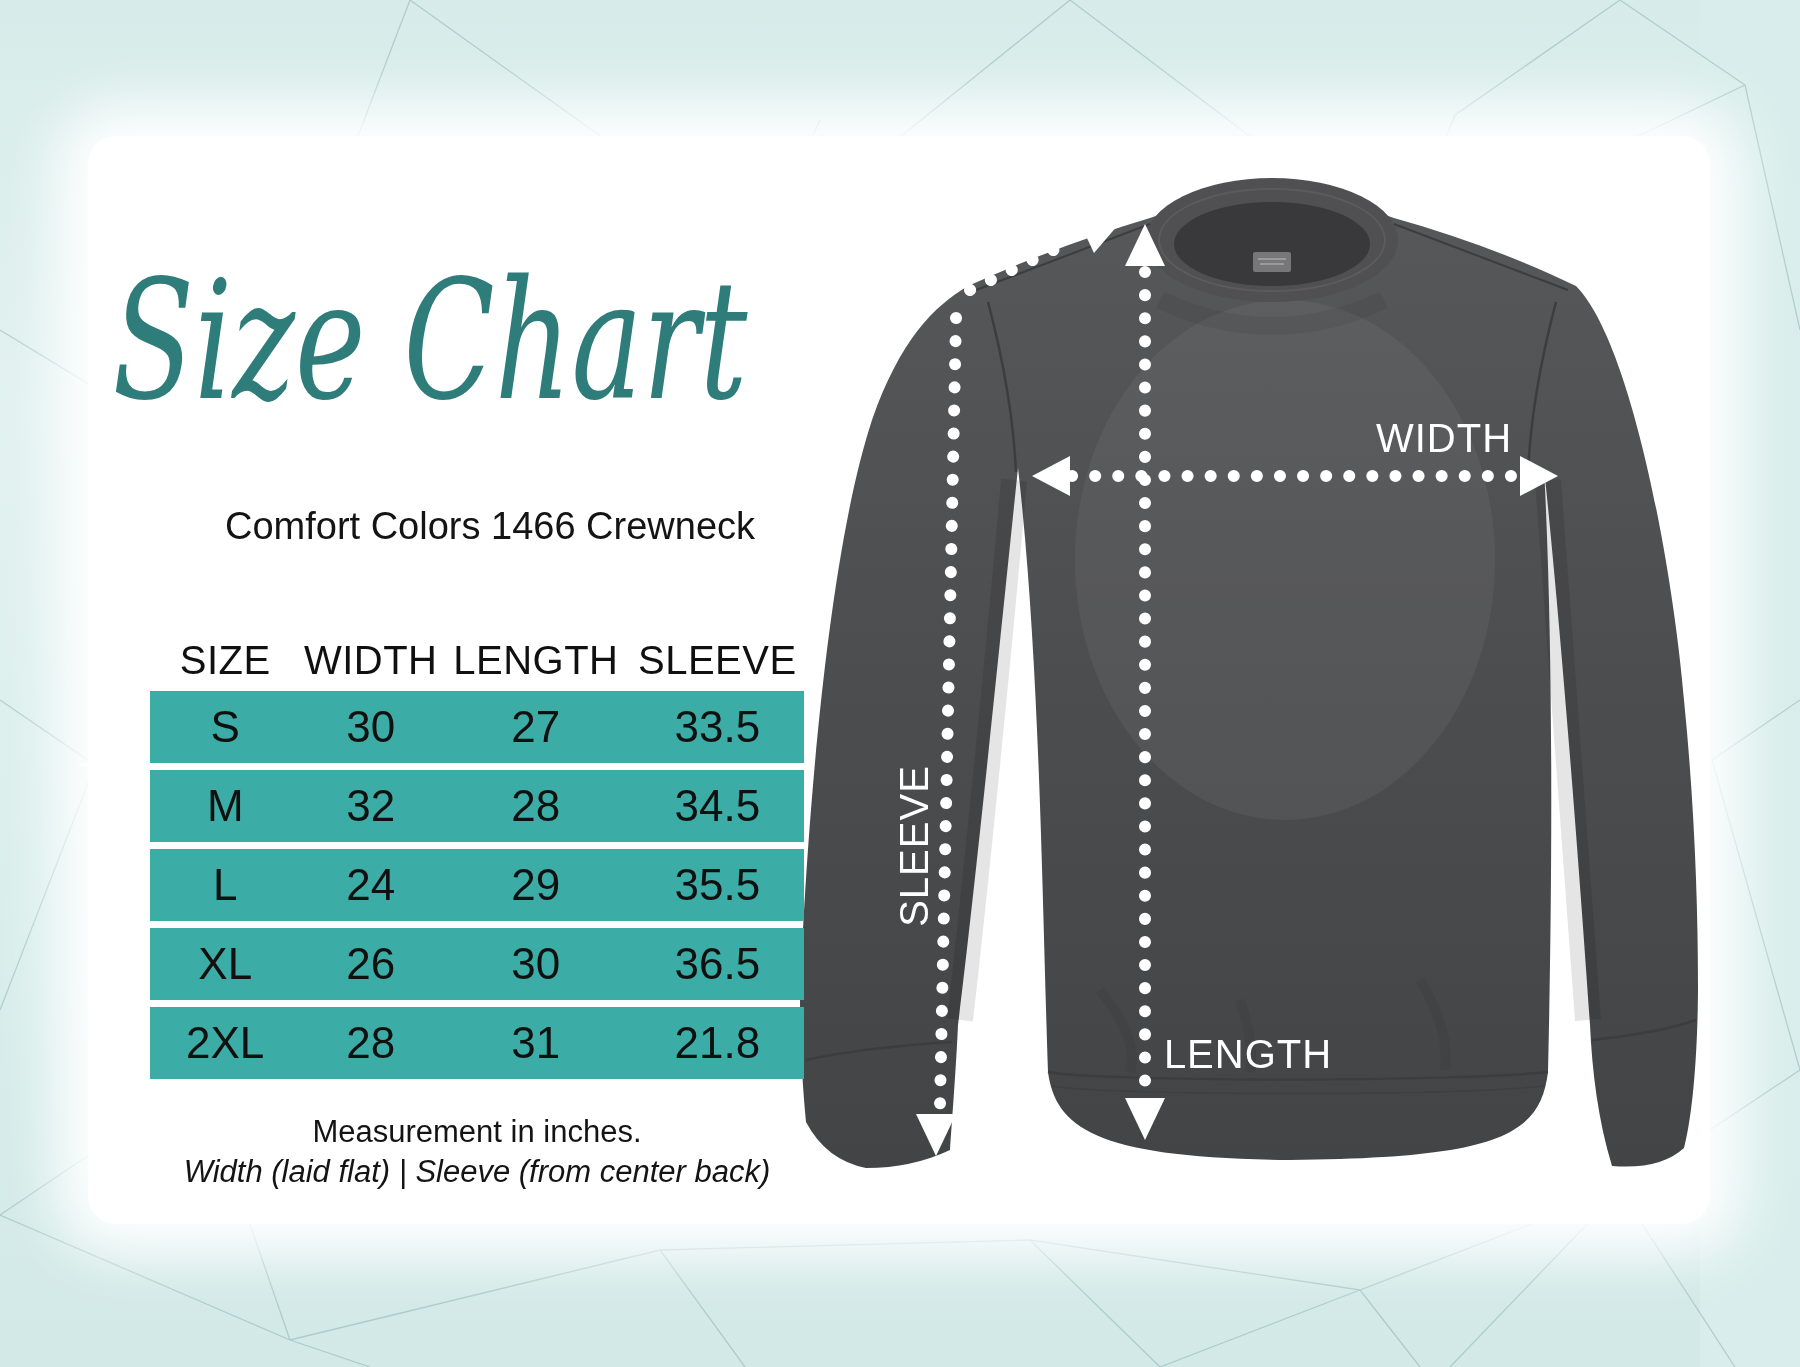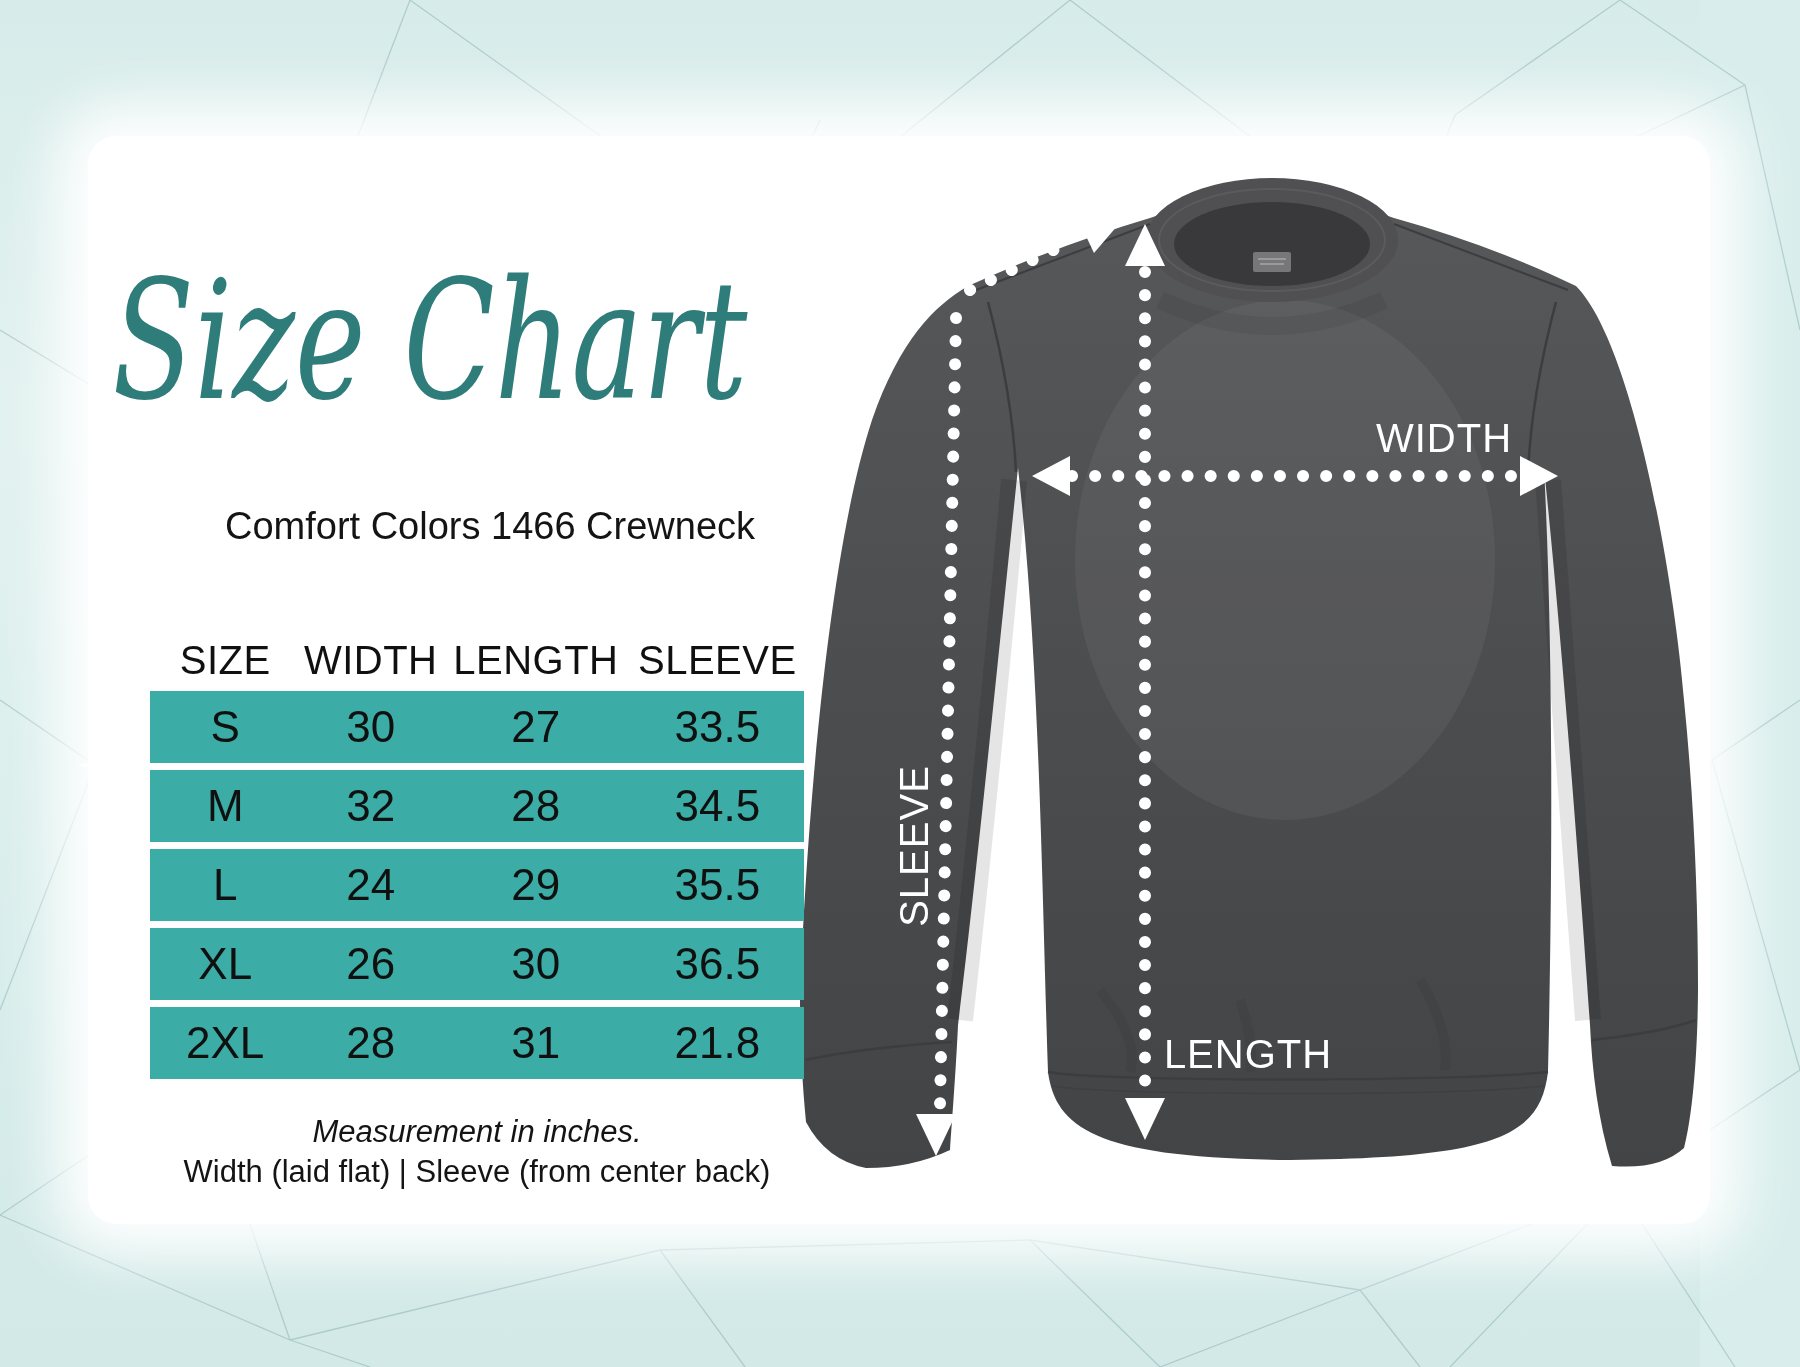--- a/index.html
+++ b/index.html
@@ -13,23 +13,23 @@
   .artwork{position:absolute;left:0;top:0;z-index:2;}
   .subtitle{position:absolute;left:160px;top:504px;width:660px;text-align:center;
     font-size:38px;line-height:44px;color:#141414;z-index:3;}
   .sizetable{position:absolute;left:150px;top:636px;width:654px;z-index:3;}
   .thead{display:grid;grid-template-columns:23% 21.5% 29% 26.5%;height:48px;
     font-size:40px;letter-spacing:0.5px;color:#101010;align-items:center;text-align:center;}
   .trow{display:grid;grid-template-columns:23% 21.5% 29% 26.5%;height:72px;margin-top:7px;
     background:#3cada6;font-size:44px;color:#101010;align-items:center;text-align:center;}
   .trow:first-of-type{margin-top:8px;}
   .note1{position:absolute;left:150px;top:1114px;width:654px;text-align:center;
+    font-size:31px;color:#141414;z-index:3;}
+  .note2{position:absolute;left:120px;top:1154px;width:714px;text-align:center;
     font-size:31px;color:#141414;z-index:3;font-style:italic;}
-  .note2{position:absolute;left:120px;top:1154px;width:714px;text-align:center;
-    font-size:31px;color:#141414;z-index:3;}
   .wlabel{font-family:"Liberation Sans",sans-serif;font-size:40px;fill:#ffffff;letter-spacing:1px;}
   .titletext{font-family:"DejaVu Serif",serif;font-style:italic;fill:#2e7d7a;}
   .dots{stroke:#ffffff;stroke-width:12;stroke-linecap:round;stroke-dasharray:0.1 23;fill:none;}
   .seam{stroke:#3d3d3f;fill:none;}
 </style>
 </head>
 <body>
 
 <div class="stage">
 

